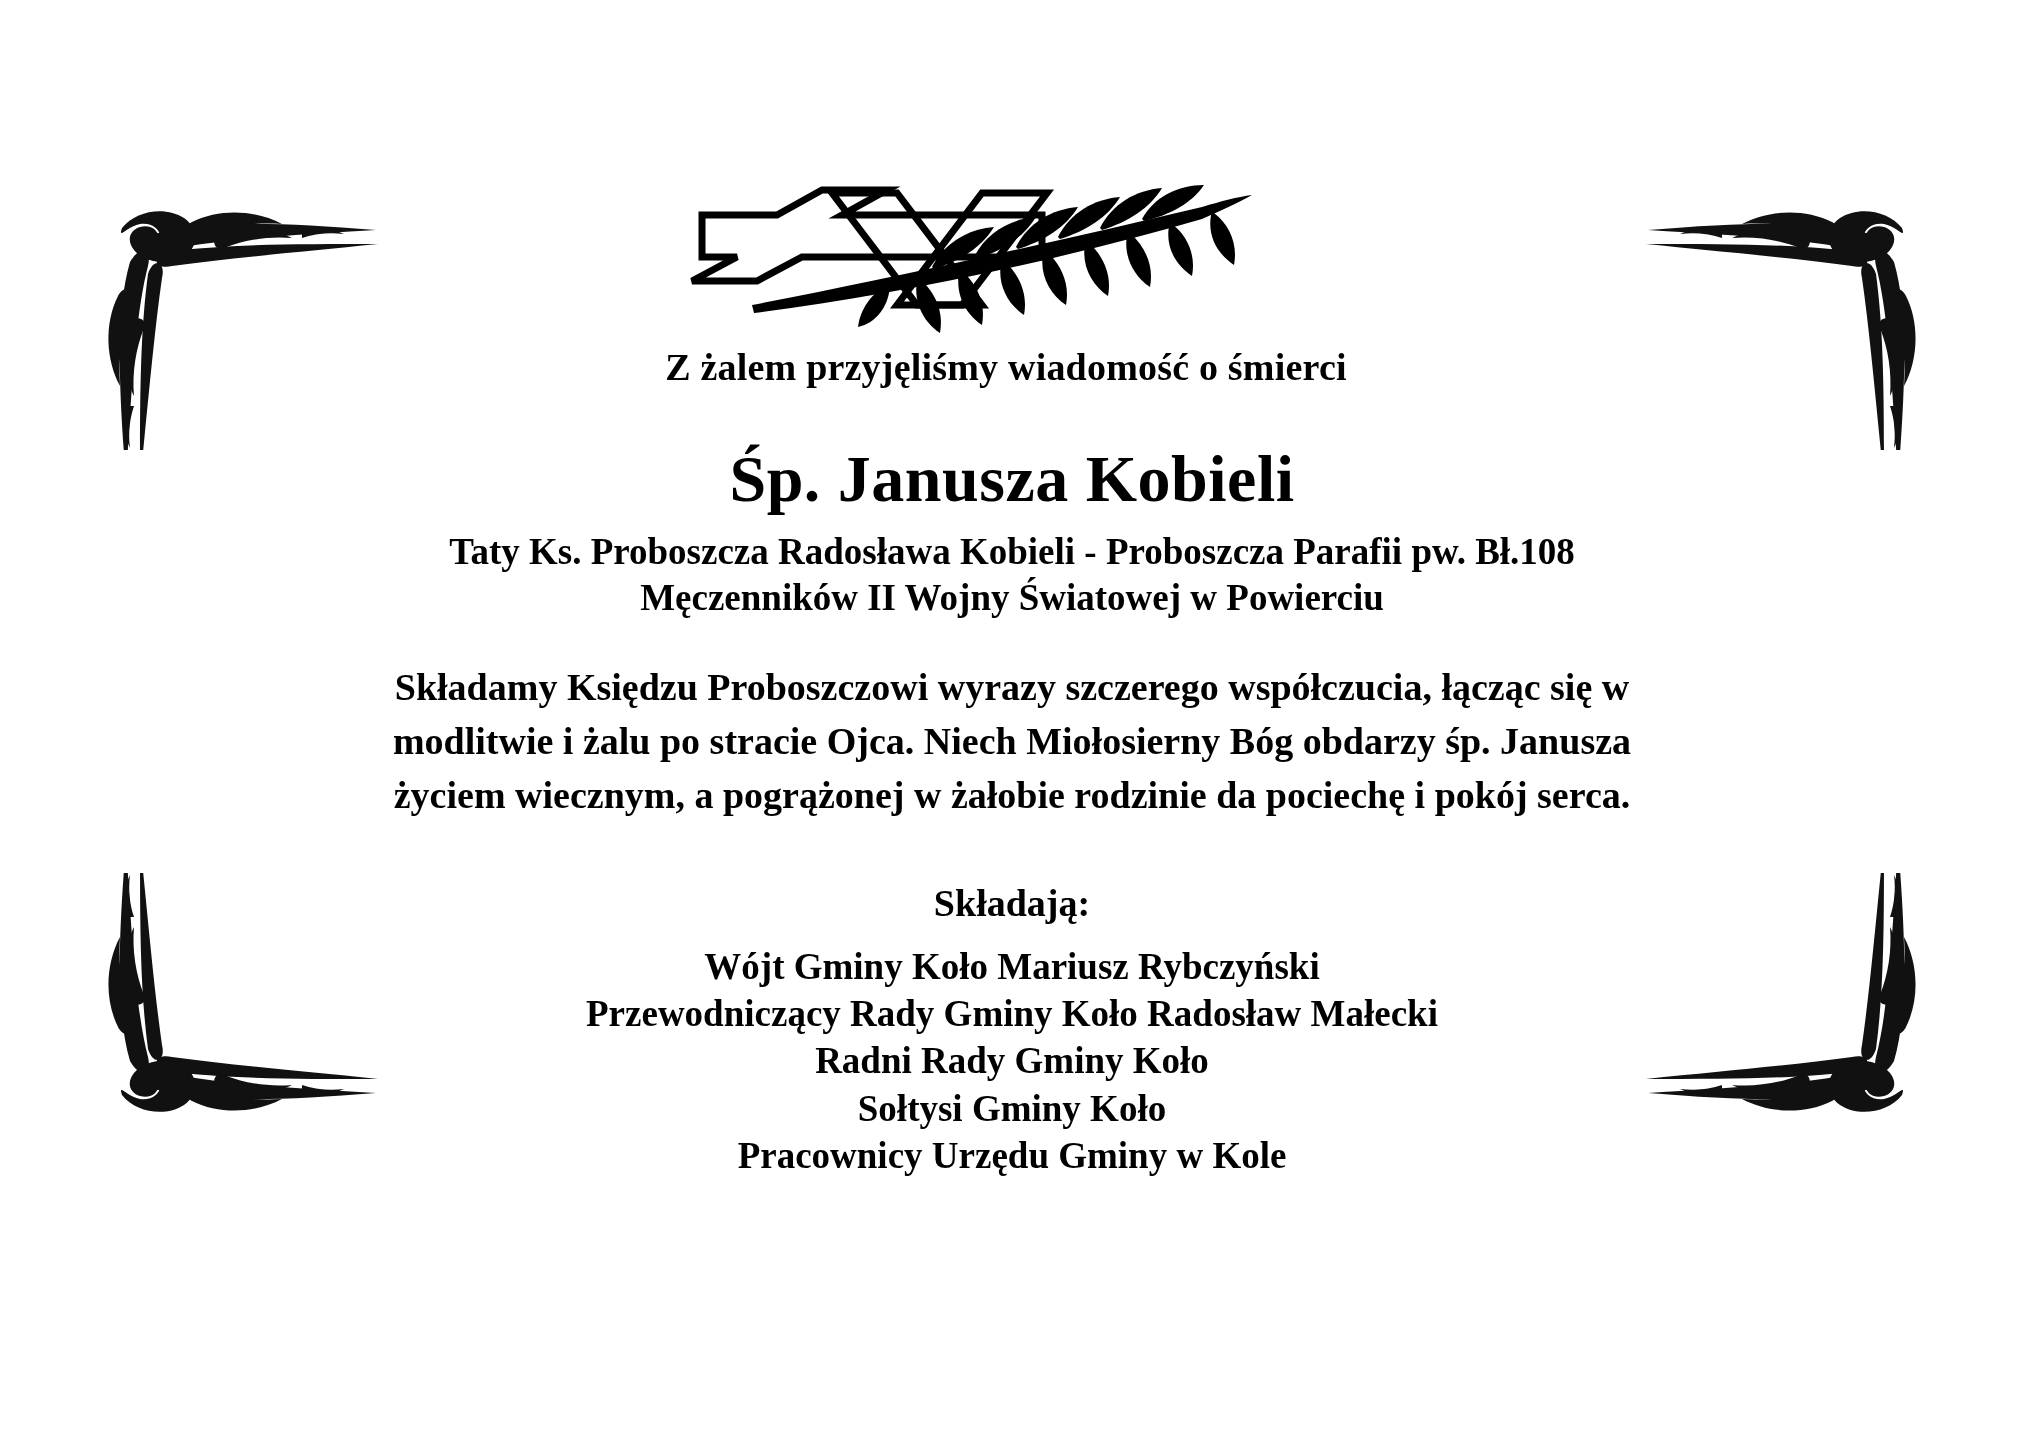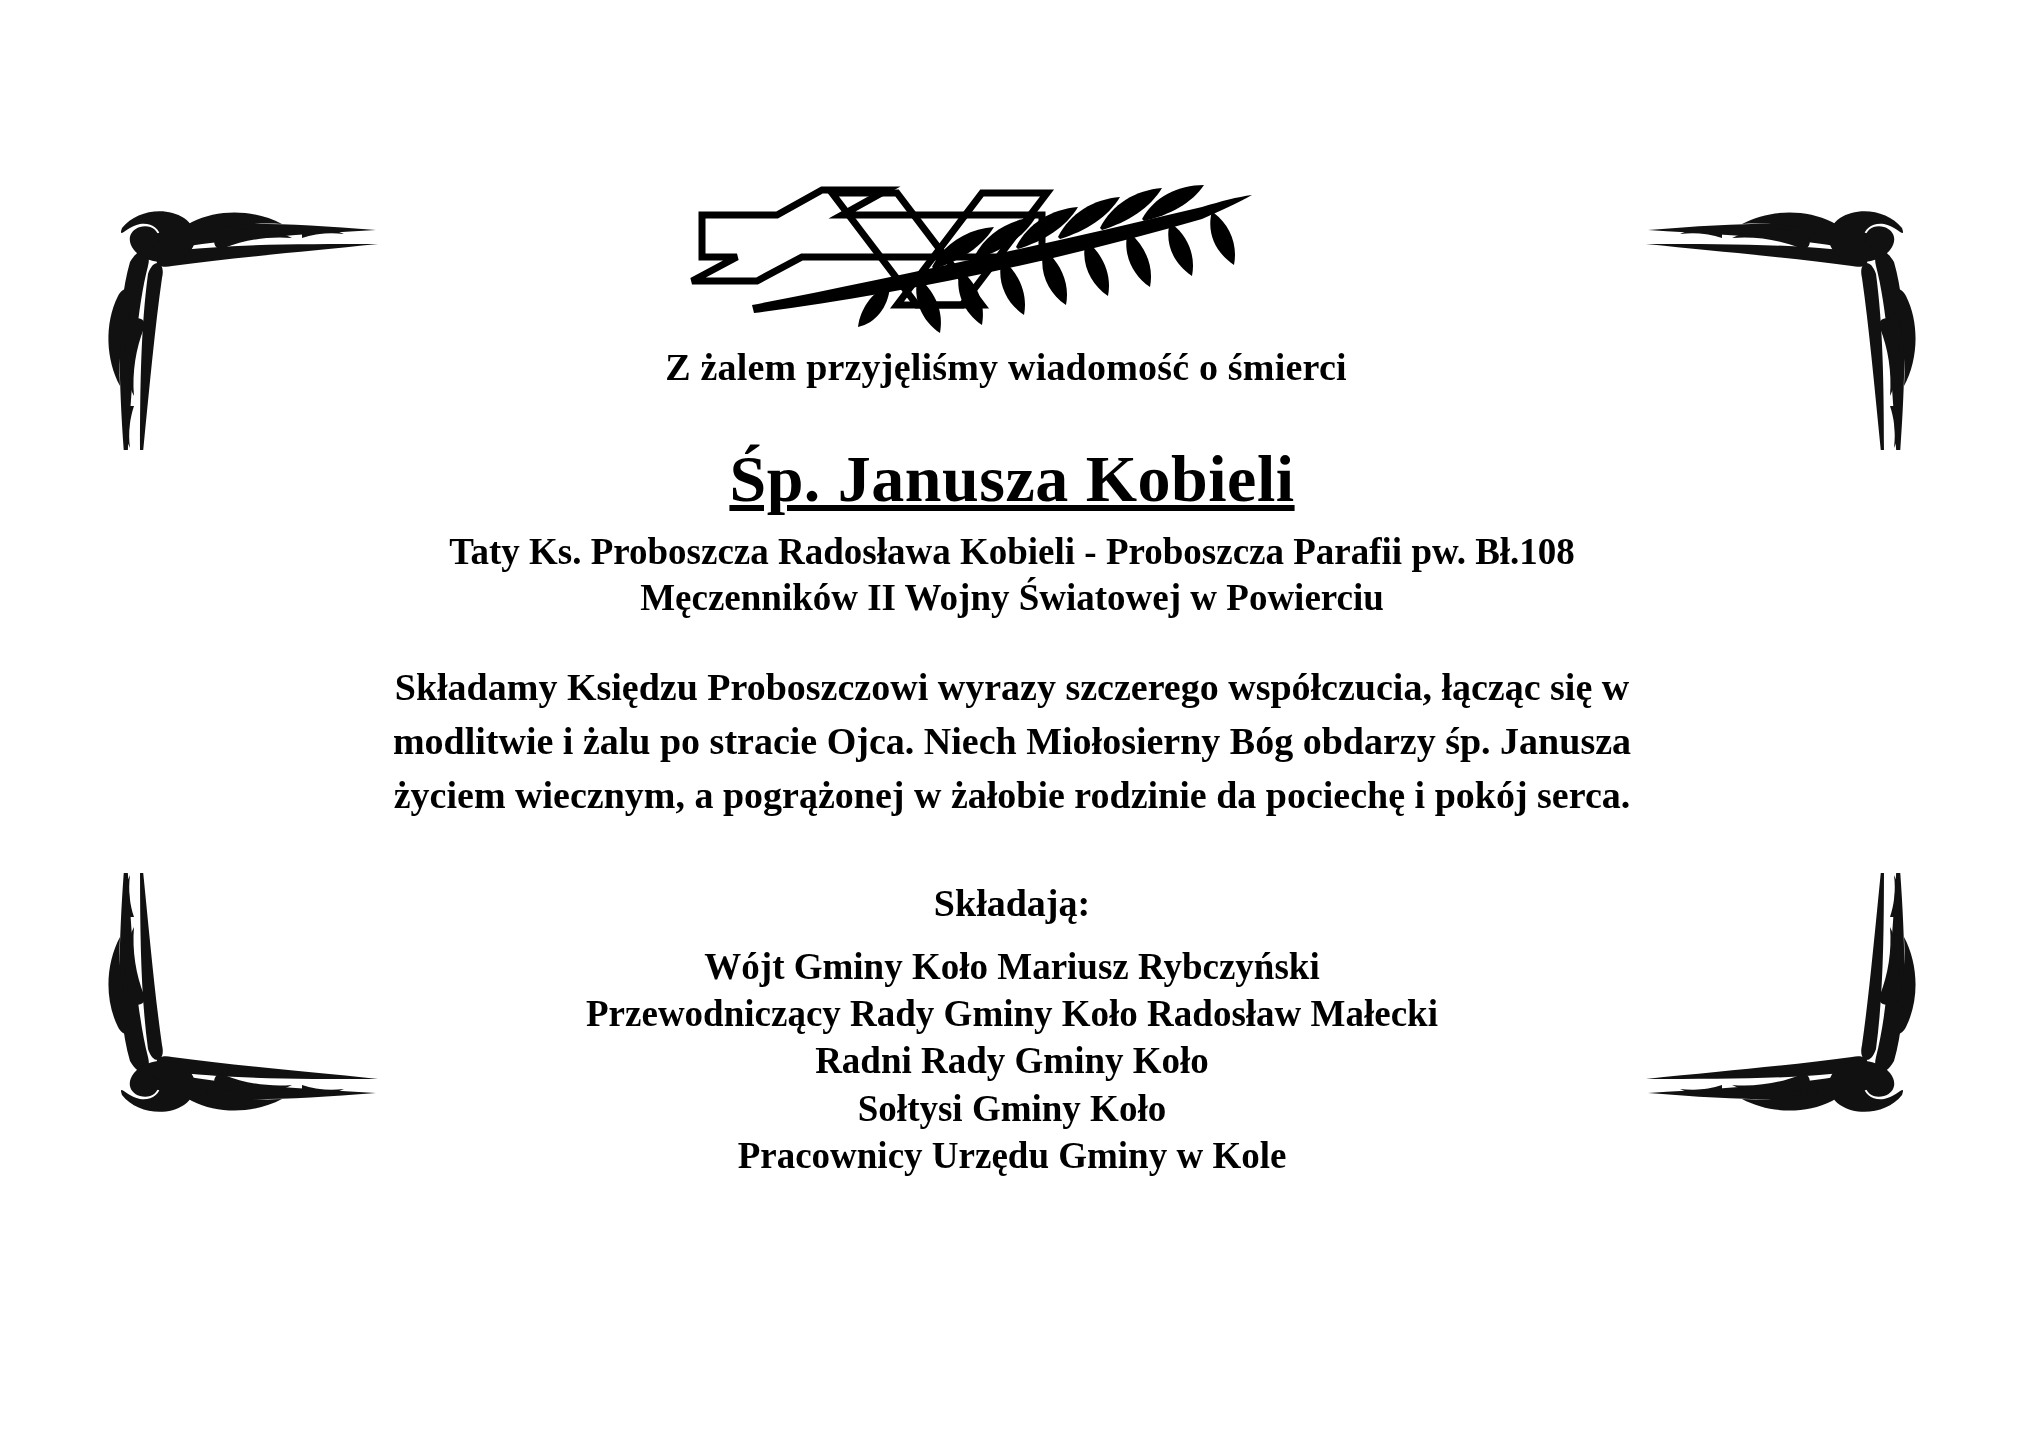--- a/index.html
+++ b/index.html
@@ -59,21 +59,20 @@
     font-weight: bold;
     letter-spacing: .2px;
     margin: 0 12px 52px 0;
   }
 
   .deceased-name {
     font-size: 66px;
     font-weight: bold;
     margin: 0 0 12px 0;
     letter-spacing: .5px;
-    text-decoration: underline;
   }
 
   .deceased-desc {
     font-size: 37px;
     font-weight: bold;
     line-height: 1.24;
     margin: 7px auto;
     max-width: 1560px;
   }
 

